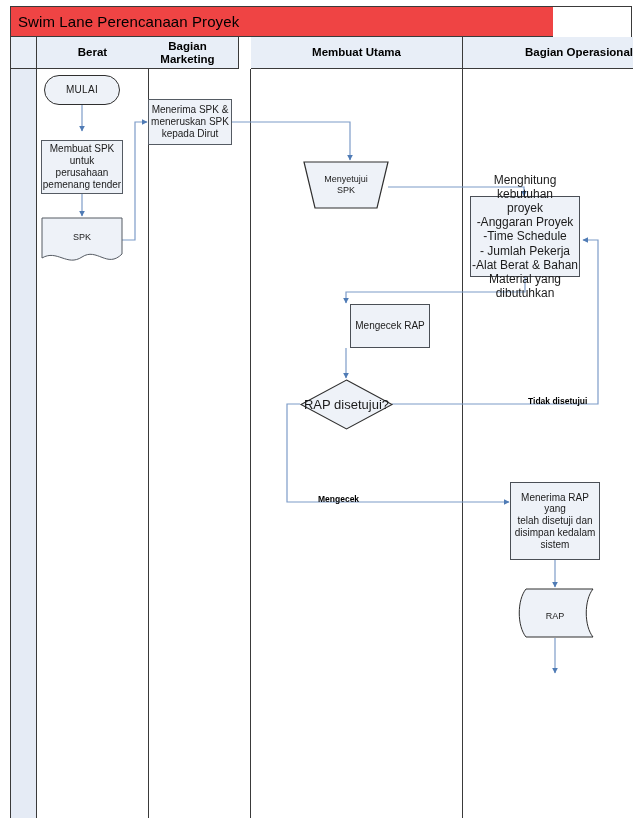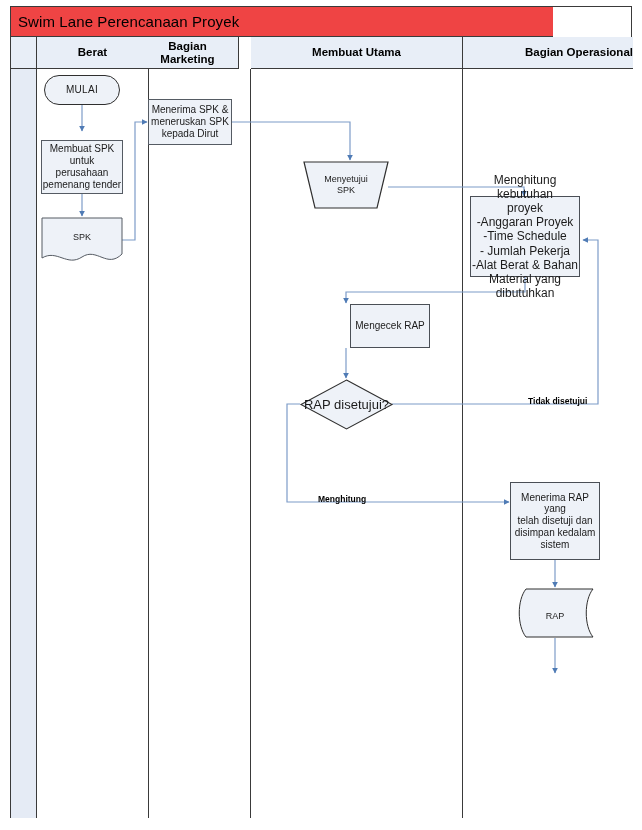--- a/index.html
+++ b/index.html
@@ -290,15 +290,15 @@
 
   <svg class="shape-svg" style="left:516px;top:588px;width:78px;height:50px;" viewBox="0 0 78 50">
     <path d="M10 1 H77 C68 12 68 38 77 49 H10 C1 38 1 12 10 1 Z" fill="#eef2f8" stroke="#2f2f2f" stroke-width="1"></path>
   </svg>
   <div class="shape-label" style="left:516px;top:588px;width:78px;height:56px;">
     <span>RAP</span>
   </div>
 
 
   <div class="edge-label" style="left:528px;top:396px;">Tidak disetujui</div>
-  <div class="edge-label" style="left:318px;top:494px;">Menghitung</div>
+  <div class="edge-label" style="left:318px;top:494px;">Mengecek</div>
 
 </div>
 
 </body></html>

